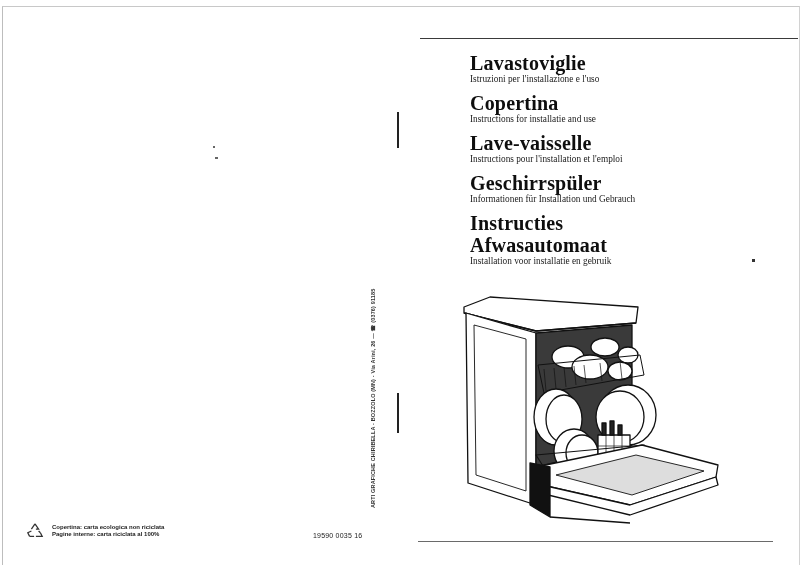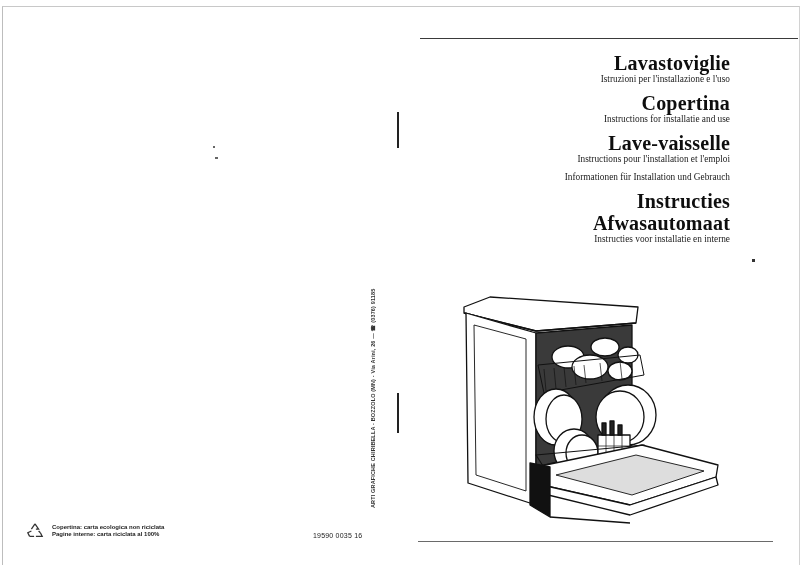--- a/index.html
+++ b/index.html
@@ -21,21 +21,21 @@
     .fold-mark {
       position: absolute; left: 397px; width: 2px; background: #222;
     }
     .fold-mark.top { top: 112px; height: 36px; }
     .fold-mark.bottom { top: 393px; height: 40px; }
 
     .speck { position: absolute; width: 2px; height: 2px; background: #666; }
 
     .title-block {
       position: absolute; left: 470px; top: 52px; width: 260px;
-      text-align: right;
+      text-align: left;
     }
     .lang-title {
       display: block; font-weight: bold; font-size: 20px; line-height: 22px;
       letter-spacing: 0.2px; color: #0e0e0e;
     }
     .lang-sub {
       display: block; font-weight: normal; font-size: 9.3px; line-height: 11px;
       color: #1a1a1a; margin-bottom: 7px; white-space: nowrap;
     }
 
@@ -72,24 +72,25 @@
 <div class="speck" style="left:215px;top:157px;width:3px;"></div>
 <div class="speck" style="left:752px;top:259px;width:3px;height:3px;background:#333;"></div>
 
 <div class="title-block">
   <span class="lang-title">Lavastoviglie</span>
   <span class="lang-sub">Istruzioni per l'installazione e l'uso</span>
   <span class="lang-title">Copertina</span>
   <span class="lang-sub">Instructions for installatie and use</span>
   <span class="lang-title">Lave-vaisselle</span>
   <span class="lang-sub">Instructions pour l'installation et l'emploi</span>
+  <span class="lang-title">Geschirrspüler</span>
   <span class="lang-sub">Informationen für Installation und Gebrauch</span>
   <span class="lang-title">Instructies</span>
   <span class="lang-title">Afwasautomaat</span>
-  <span class="lang-sub">Instructies voor installatie en interne</span>
+  <span class="lang-sub">Installation voor installatie en gebruik</span>
 </div>
 
 <div class="illustration">
   <svg width="265" height="230" viewBox="0 0 265 230" fill="none" stroke="#111" stroke-width="1.3" stroke-linejoin="round">
 
     <polygon points="4,12 30,2 178,12 176,28 76,36 4,18" fill="#fff"></polygon>
     <line x1="4" y1="18" x2="76" y2="36"></line>
     <line x1="76" y1="36" x2="176" y2="28"></line>
 
     <polygon points="6,18 76,38 76,210 8,188" fill="#fff"></polygon>

